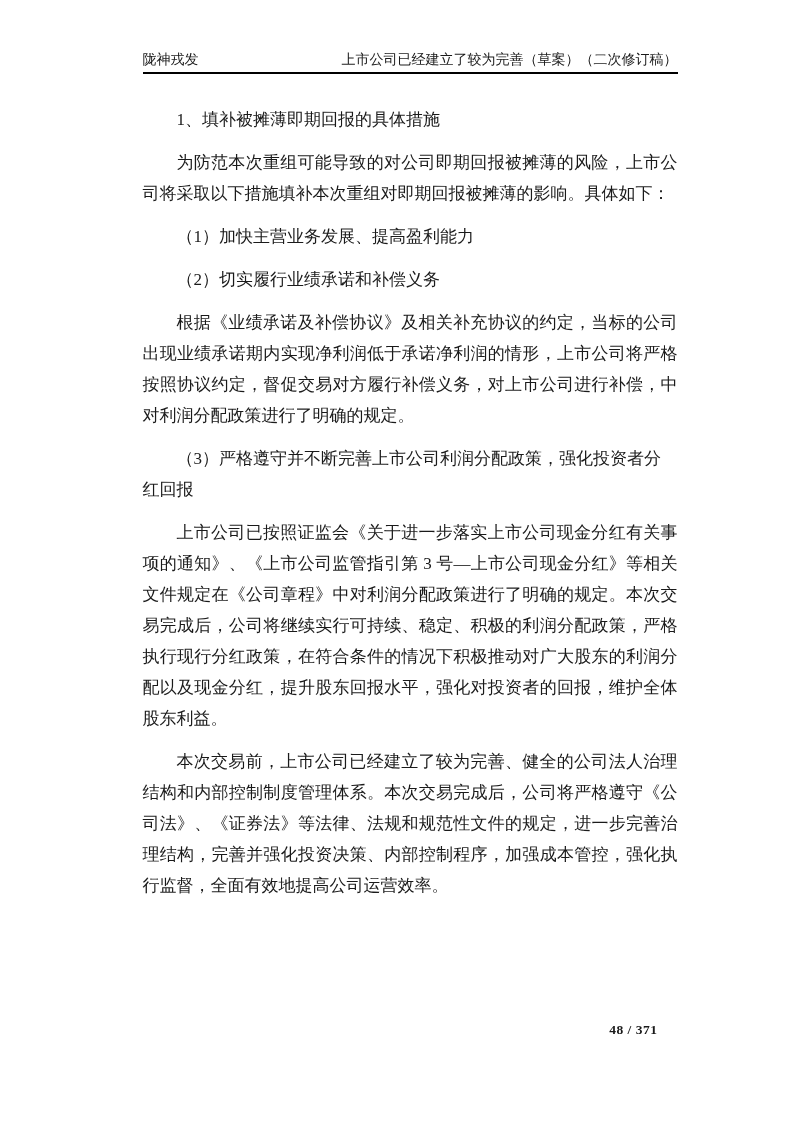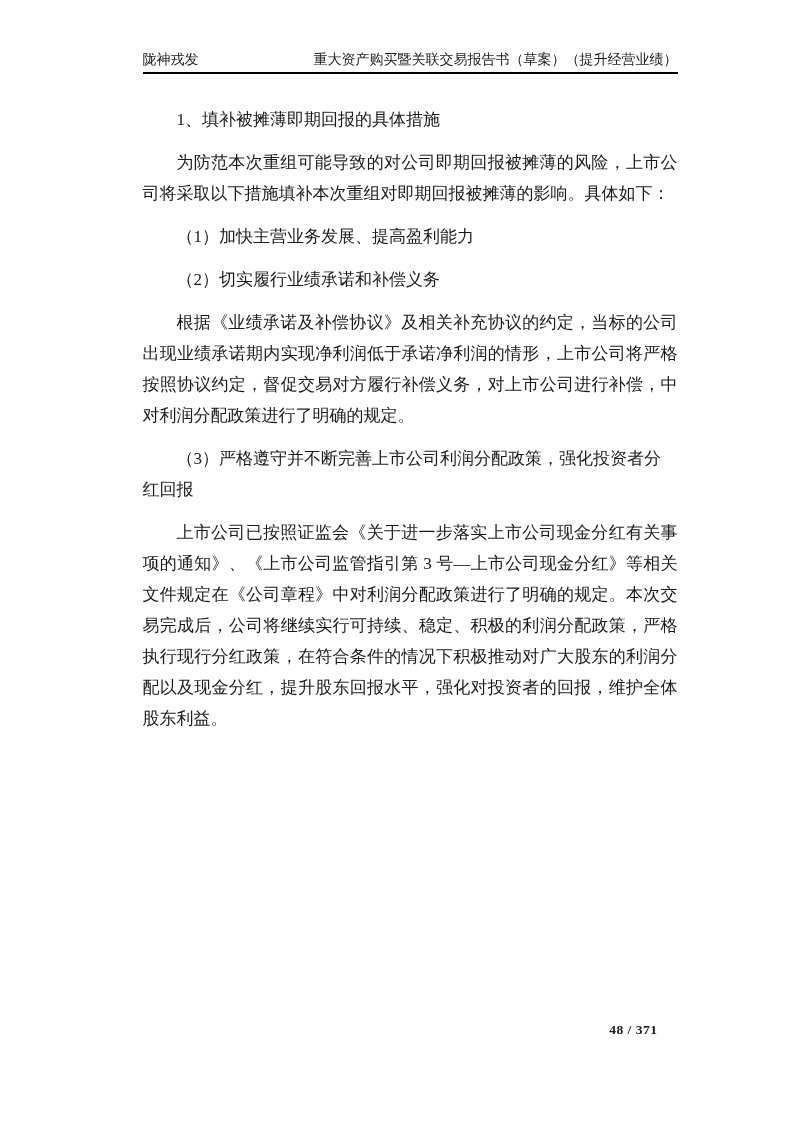--- a/index.html
+++ b/index.html
@@ -62,29 +62,30 @@
   }
 </style>
 </head>
 <body>
 
 <div class="page">
 
   <div class="page-header">
     <div class="page-header-row">
       <span>陇神戎发</span>
-      <span>重大资产购买暨关联交易报告书（草案）（提升经营业绩）</span>
+      <span>上市公司已经建立了较为完善（草案）（二次修订稿）</span>
     </div>
   </div>
 
   <div class="doc-body">
     <div class="doc-heading-1">1、填补被摊薄即期回报的具体措施</div>
     <div class="doc-para">为防范本次重组可能导致的对公司即期回报被摊薄的风险，上市公司将采取以下措施填补本次重组对即期回报被摊薄的影响。具体如下：</div>
     <div class="doc-heading-2">（1）加快主营业务发展、提高盈利能力</div>
     <div class="doc-heading-2">（2）切实履行业绩承诺和补偿义务</div>
     <div class="doc-para">根据《业绩承诺及补偿协议》及相关补充协议的约定，当标的公司出现业绩承诺期内实现净利润低于承诺净利润的情形，上市公司将严格按照协议约定，督促交易对方履行补偿义务，对上市公司进行补偿，中对利润分配政策进行了明确的规定。</div>
     <div class="doc-heading-2">（3）严格遵守并不断完善上市公司利润分配政策，强化投资者分红回报</div>
     <div class="doc-para">上市公司已按照证监会《关于进一步落实上市公司现金分红有关事项的通知》、《上市公司监管指引第 3 号—上市公司现金分红》等相关文件规定在《公司章程》中对利润分配政策进行了明确的规定。本次交易完成后，公司将继续实行可持续、稳定、积极的利润分配政策，严格执行现行分红政策，在符合条件的情况下积极推动对广大股东的利润分配以及现金分红，提升股东回报水平，强化对投资者的回报，维护全体股东利益。</div>
+    <div class="doc-para">本次交易前，上市公司已经建立了较为完善、健全的公司法人治理结构和内部控制制度管理体系。本次交易完成后，公司将严格遵守《公司法》、《证券法》等法律、法规和规范性文件的规定，进一步完善治理结构，完善并强化投资决策、内部控制程序，加强成本管控，强化执行监督，全面有效地提高公司运营效率。</div>
   </div>
 
   <div class="page-footer">48 / 371</div>
 
 </div>
 
 </body></html>

